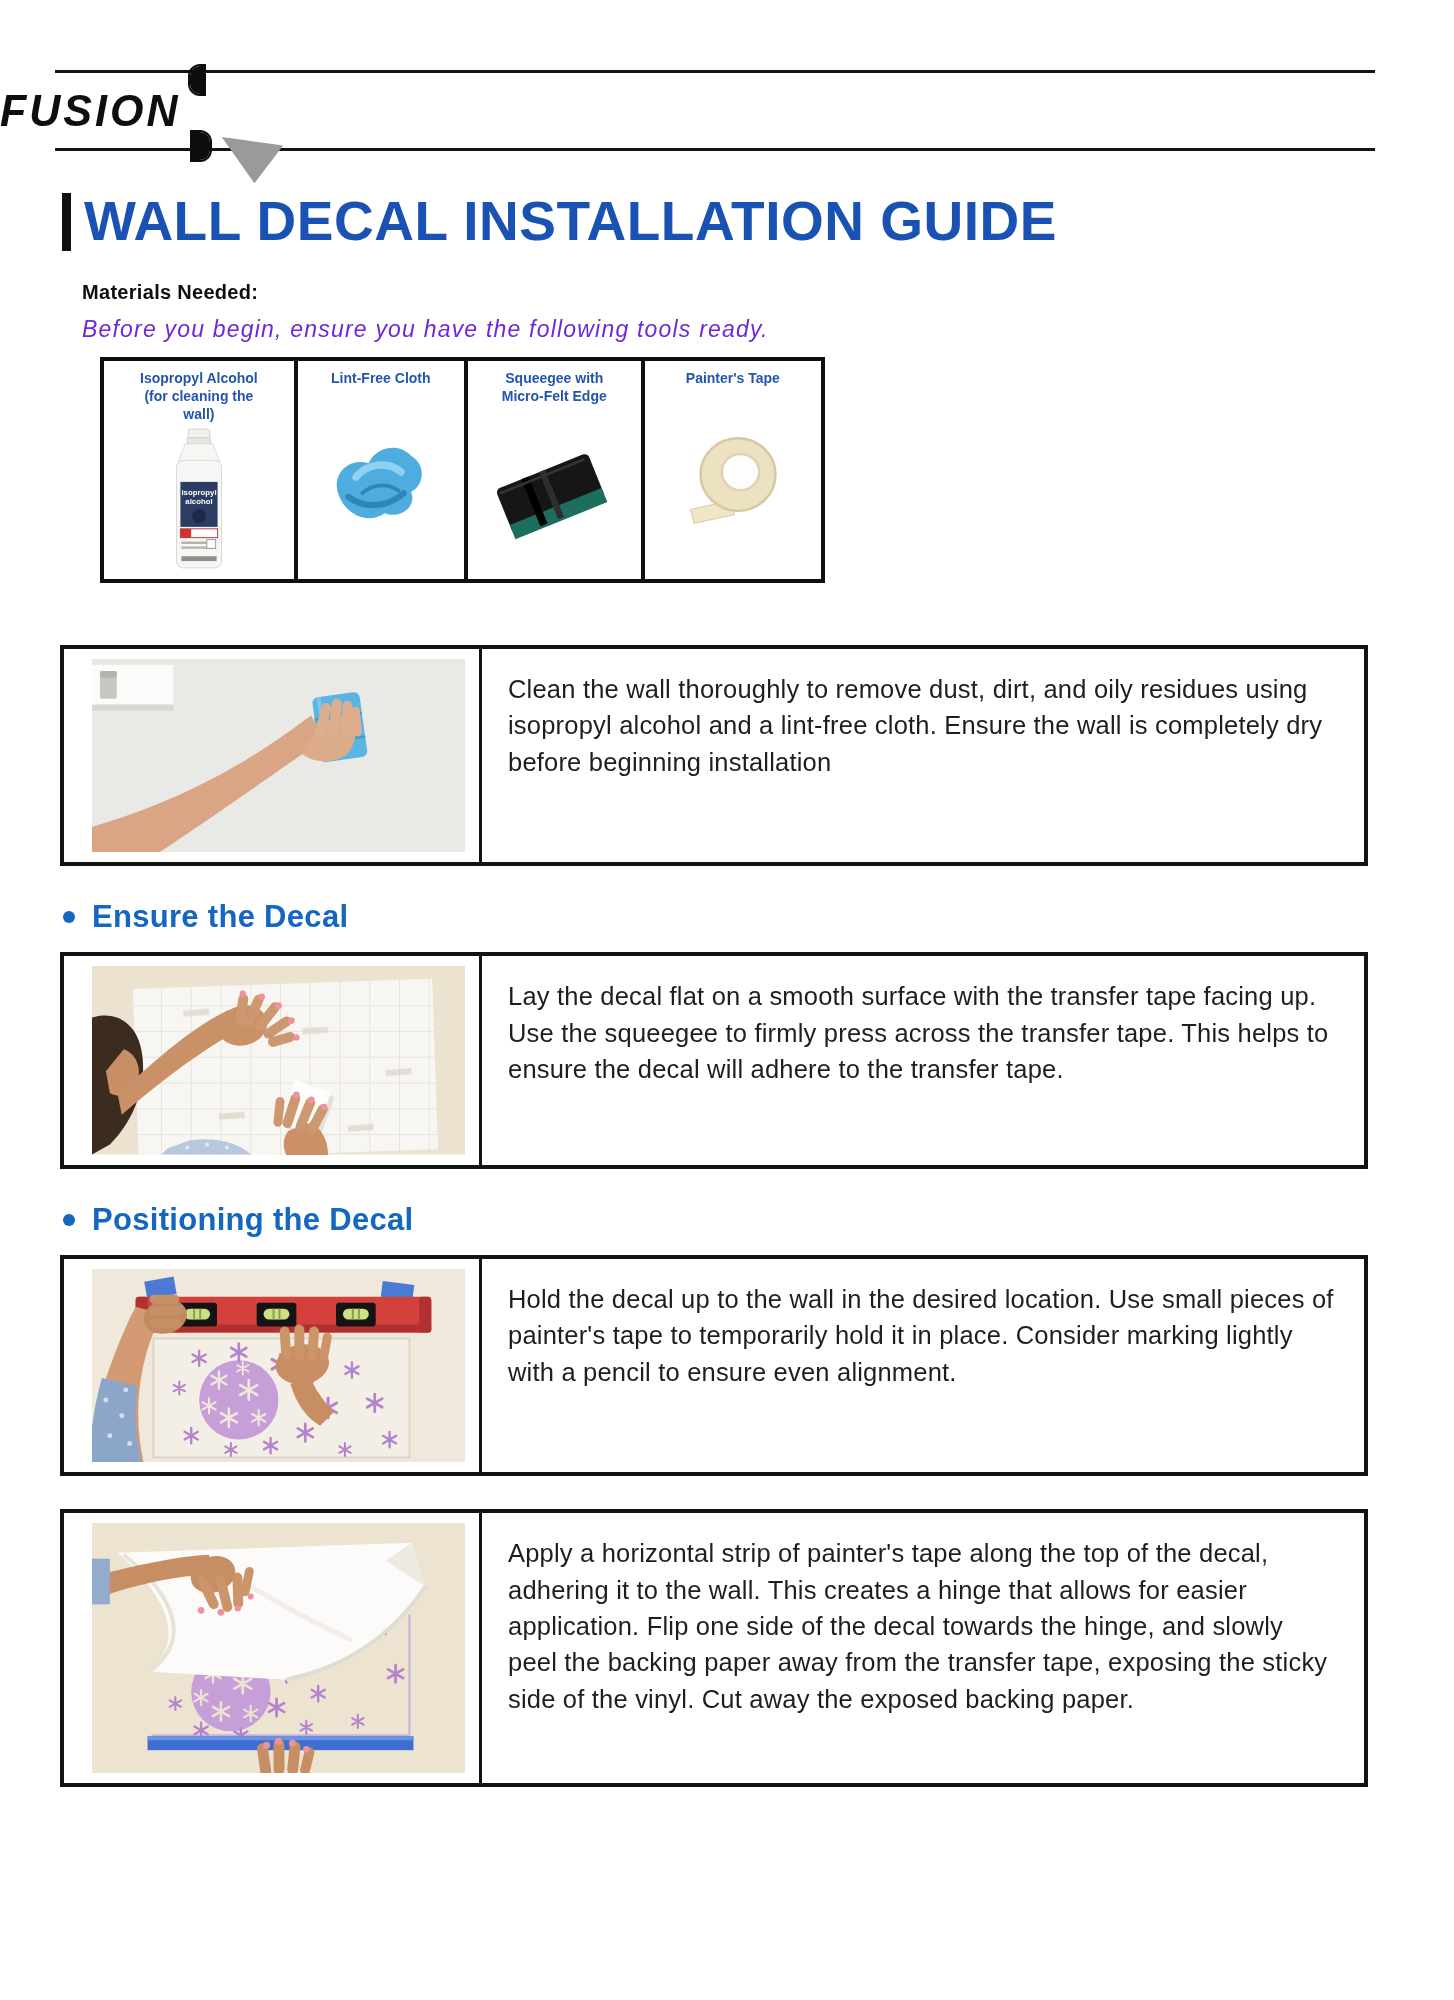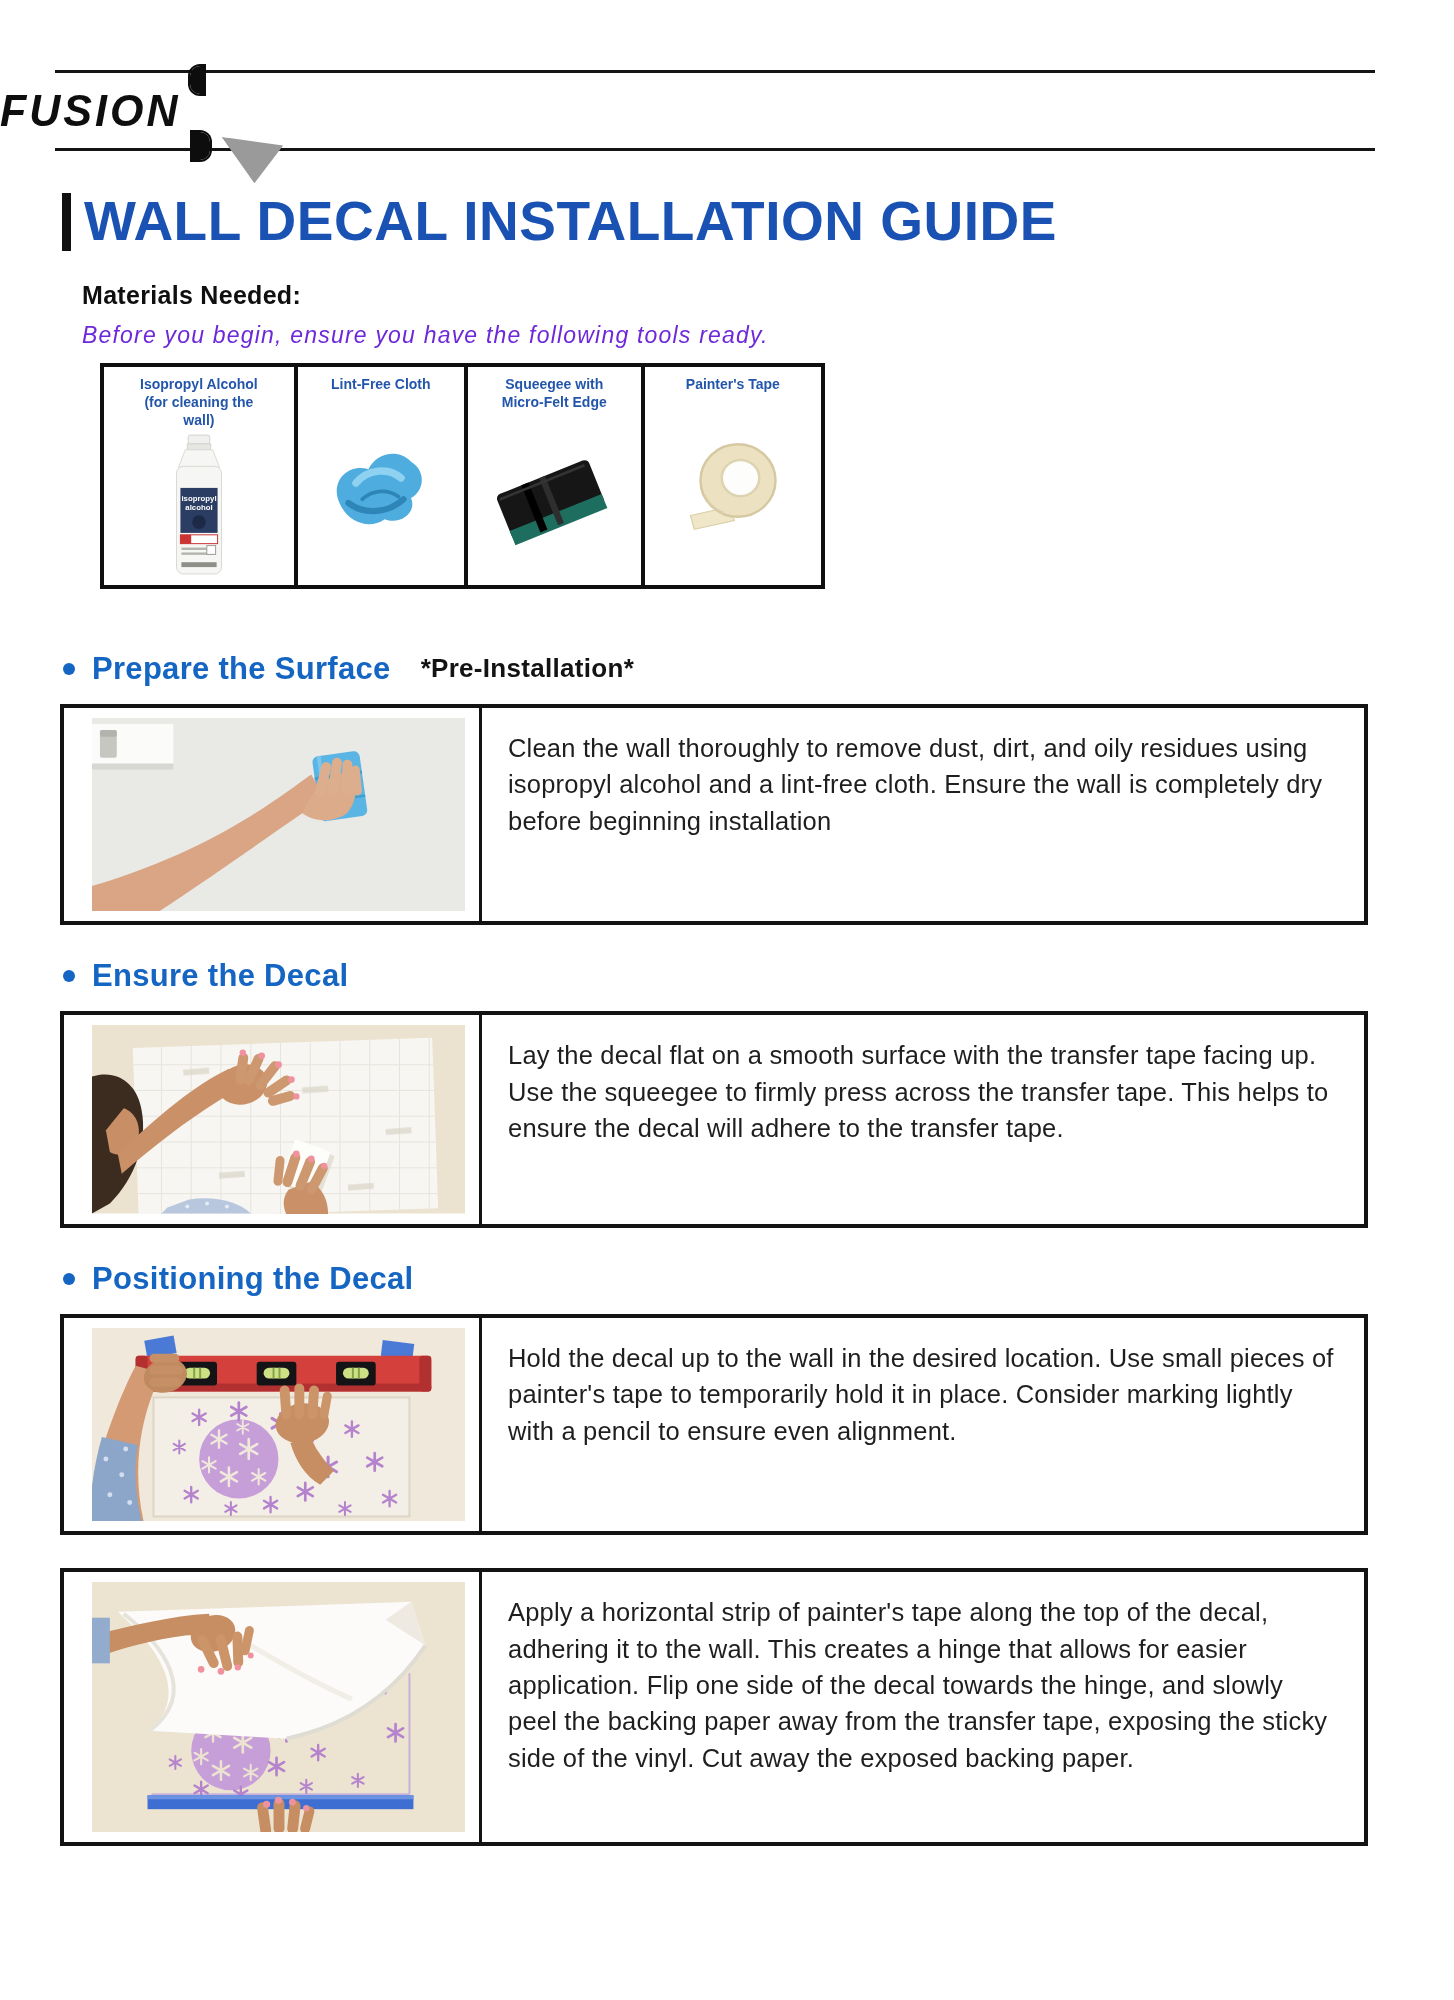--- a/index.html
+++ b/index.html
@@ -34,21 +34,21 @@
   }
 
   
   .title-row { display:flex; align-items:stretch; margin:42px 0 0 62px; }
   .title-bar { width:9px; background:#111111; margin-right:13px; }
   .page-title {
     font-size:55px; font-weight:bold; color:#1a52b4; letter-spacing:0.5px; line-height:1.05;
   }
 
   
-  .materials-heading { margin:30px 0 12px 82px; font-size:25px; font-weight:bold; color:#0f0f0f; letter-spacing:0.3px; }
+  .materials-heading { margin:30px 0 12px 82px; font-size:20px; font-weight:bold; color:#0f0f0f; letter-spacing:0.3px; }
   .materials-sub { margin:8px 0 0 82px; font-size:23px; font-style:italic; letter-spacing:1.2px; color:#6d28d9; }
   table.materials { margin:14px 0 0 100px; width:725px; border-collapse:collapse; table-layout:fixed; background:#fff; }
   table.materials td { border:4px solid #0f0f0f; vertical-align:top; padding:8px 4px 4px; height:206px; }
   td.c1 { width:27%; } td.c2 { width:23.5%; } td.c3 { width:24.5%; } td.c4 { width:25%; }
   .mat-label {
     color:#2356ab; font-weight:bold; font-size:14px; line-height:1.3; text-align:center; margin:0 auto;
   }
   td.c1 .mat-label { max-width:140px; }
   td.c3 .mat-label { max-width:106px; }
   .mat-img { display:flex; justify-content:center; align-items:flex-end; height:150px; }
@@ -168,25 +168,20 @@
             <ellipse cx="54" cy="36" rx="15" ry="14.5" fill="#fdfdfb" stroke="#ded3b0" stroke-width="2"></ellipse>
             <path d="M25,50 A30,29 0 0 0 40,64" stroke="#d9cda6" stroke-width="2" fill="none"></path>
           </svg>
         </div>
       </td>
     </tr>
   </tbody>
     </table>
 
   <div class="section sec-1">
-    <div class="section-head">
-      <span class="bullet"></span>
-      <span class="section-title">Prepare the Surface</span>
-      <span class="section-note">*Pre-Installation*</span>
-    </div>
     <div class="info-box b1">
       <div class="info-photo">
         <svg viewBox="0 0 376 195">
           <rect width="376" height="195" fill="#e9e9e6"></rect>
           <rect x="0" y="6" width="82" height="40" fill="#fbfbf9"></rect>
           <rect x="0" y="46" width="82" height="6" fill="#d7d7d3"></rect>
           <rect x="8" y="12" width="17" height="28" rx="2" fill="#c7c7c2"></rect>
           <rect x="8" y="12" width="17" height="7" rx="2" fill="#b3b3ae"></rect>
           <g transform="rotate(-8 248 70)">
             <rect x="226" y="36" width="48" height="66" rx="6" fill="#5ab5e4"></rect>

